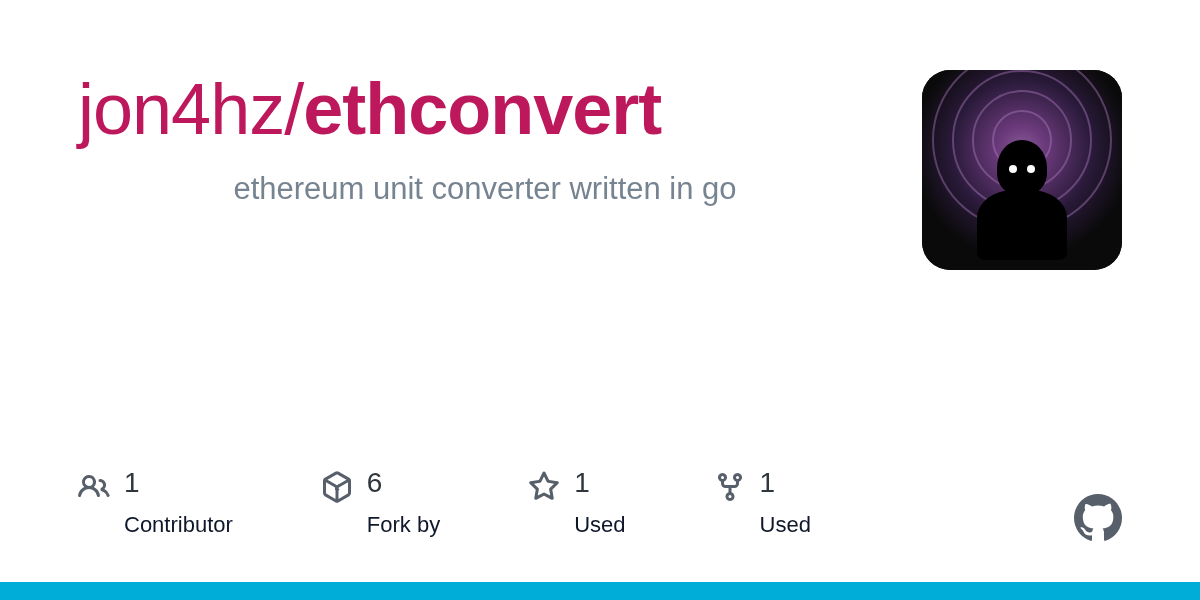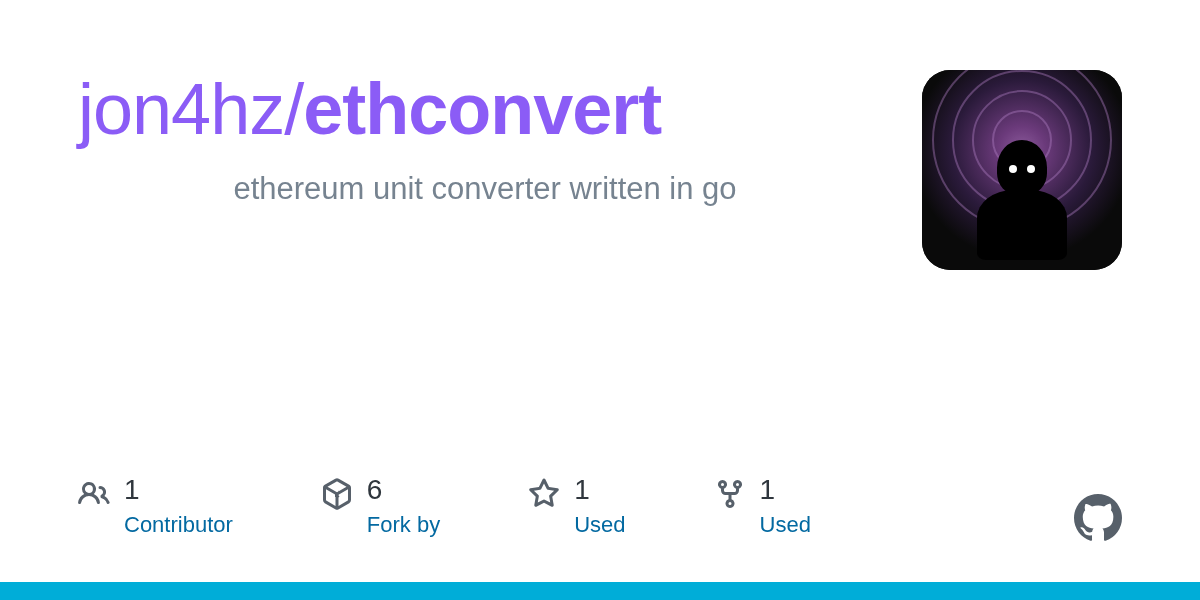--- a/index.html
+++ b/index.html
@@ -24,21 +24,21 @@
       display: flex;
       justify-content: space-between;
       align-items: flex-start;
     }
     .title-section {
       flex: 1;
     }
     .repo-title {
       font-size: 72px;
       font-weight: 400;
-      color: #8b5cf6;
+      color: #be185d;
       line-height: 1.1;
       letter-spacing: -1px;
     }
     .repo-title .owner {
       font-weight: 400;
     }
     .repo-title .slash {
       font-weight: 400;
     }
     .repo-title .name {
@@ -137,22 +137,22 @@
       flex-direction: column;
     }
     .stat-value {
       font-size: 28px;
       font-weight: 400;
       color: #2f363d;
       line-height: 1;
     }
     .stat-label {
       font-size: 22px;
-      color: #0369a1;
-      margin-top: 8px;
+      color: #0f172a;
+      margin-top: 15px;
     }
     .github-logo {
       position: absolute;
       bottom: 58px;
       right: 78px;
       width: 48px;
       height: 48px;
       color: #57606a;
     }
     .bottom-bar {

